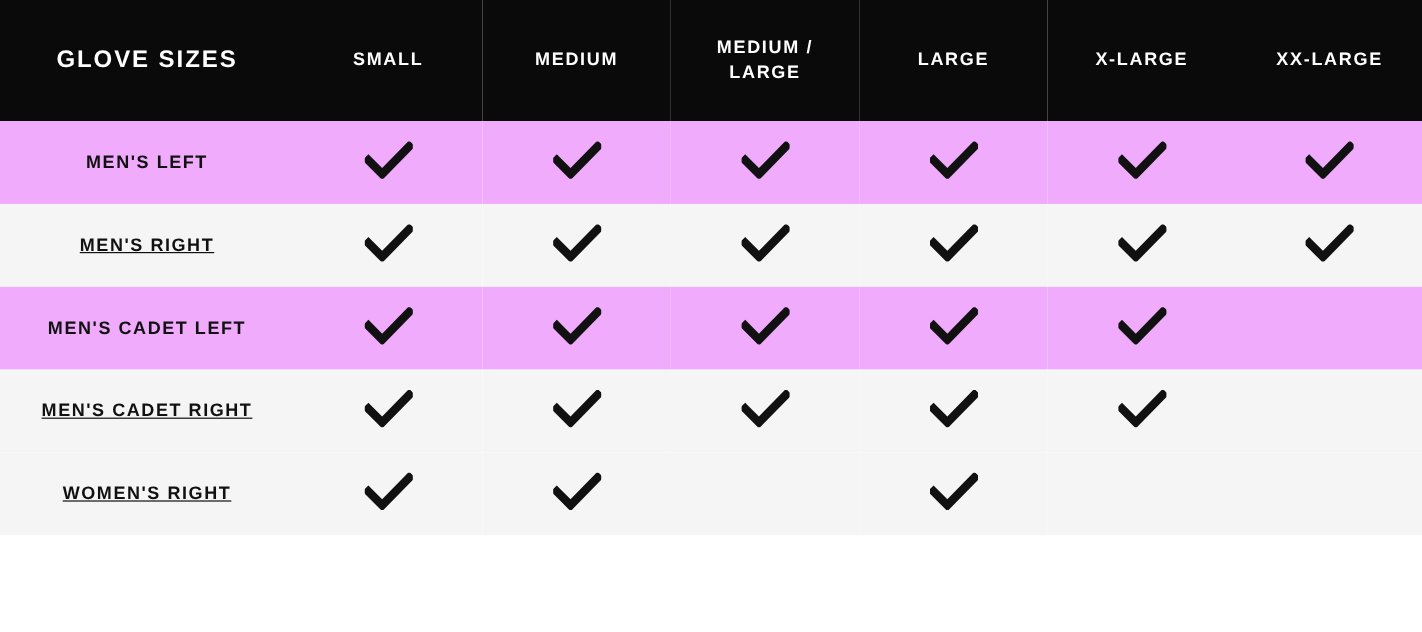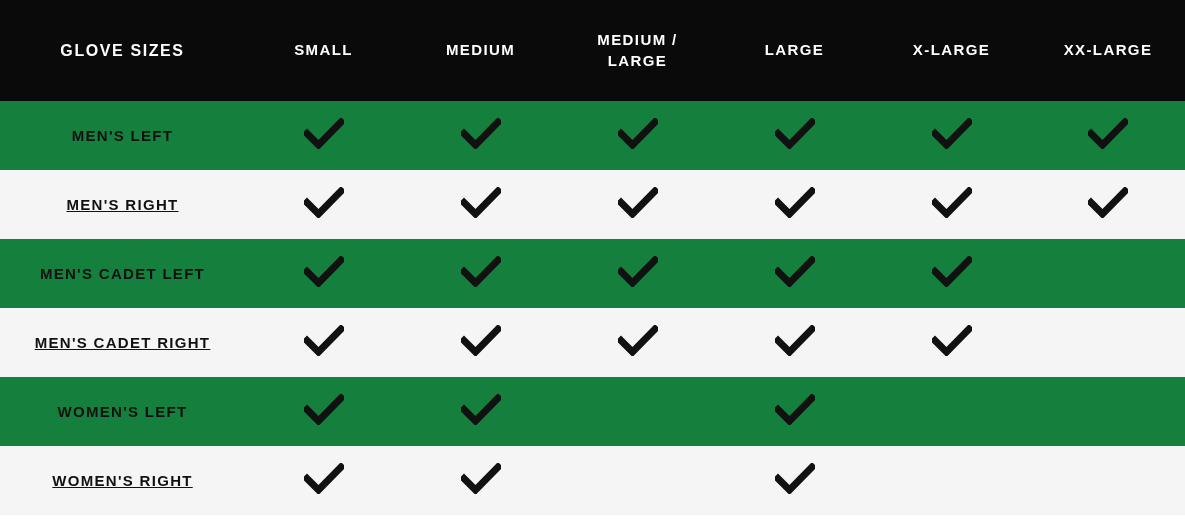--- a/index.html
+++ b/index.html
@@ -33,27 +33,27 @@
     font-weight: bold;
     letter-spacing: 1.4px;
     text-transform: uppercase;
     text-align: center;
     vertical-align: middle;
     padding: 4px 6px;
     line-height: 1.35;
     box-sizing: border-box;
   }
   thead th.first-col {
-    font-size: 16px;
+    font-size: 20px;
     letter-spacing: 1.6px;
   }
 
   tbody tr { height: 69px; }
   tbody tr.alt td { background: #f5f5f5; text-decoration: underline; }
-  tbody tr.plain td { background: #15803d; }
+  tbody tr.plain td { background: #f0abfc; }
 
   tbody td {
     text-align: center;
     vertical-align: middle;
     height: 69px;
     box-sizing: border-box;
     padding: 0;
   }
   tbody td.rowlabel {
     font-size: 15px;
@@ -178,41 +178,20 @@
                 <path d="M3 15.5 L14.5 27 L37 4" fill="none" stroke="#111111" stroke-width="7" stroke-linecap="square" stroke-linejoin="miter"></path>
               </svg></span></td>
         <td><span class="check"><svg width="40" height="31" viewBox="0 0 40 31">
                 <path d="M3 15.5 L14.5 27 L37 4" fill="none" stroke="#111111" stroke-width="7" stroke-linecap="square" stroke-linejoin="miter"></path>
               </svg></span></td>
         <td>
             <span class="empty"></span>
           </td>
       </tr>
 
-      <tr class="plain">
-        <td class="rowlabel">WOMEN'S LEFT</td>
-        <td><span class="check"><svg width="40" height="31" viewBox="0 0 40 31">
-                <path d="M3 15.5 L14.5 27 L37 4" fill="none" stroke="#111111" stroke-width="7" stroke-linecap="square" stroke-linejoin="miter"></path>
-              </svg></span></td>
-        <td><span class="check"><svg width="40" height="31" viewBox="0 0 40 31">
-                <path d="M3 15.5 L14.5 27 L37 4" fill="none" stroke="#111111" stroke-width="7" stroke-linecap="square" stroke-linejoin="miter"></path>
-              </svg></span></td>
-        <td>
-            <span class="empty"></span>
-          </td>
-        <td><span class="check"><svg width="40" height="31" viewBox="0 0 40 31">
-                <path d="M3 15.5 L14.5 27 L37 4" fill="none" stroke="#111111" stroke-width="7" stroke-linecap="square" stroke-linejoin="miter"></path>
-              </svg></span></td>
-        <td>
-            <span class="empty"></span>
-          </td>
-        <td>
-            <span class="empty"></span>
-          </td>
-      </tr>
 
       <tr class="alt">
         <td class="rowlabel">WOMEN'S RIGHT</td>
         <td><span class="check"><svg width="40" height="31" viewBox="0 0 40 31">
                 <path d="M3 15.5 L14.5 27 L37 4" fill="none" stroke="#111111" stroke-width="7" stroke-linecap="square" stroke-linejoin="miter"></path>
               </svg></span></td>
         <td><span class="check"><svg width="40" height="31" viewBox="0 0 40 31">
                 <path d="M3 15.5 L14.5 27 L37 4" fill="none" stroke="#111111" stroke-width="7" stroke-linecap="square" stroke-linejoin="miter"></path>
               </svg></span></td>
         <td>

